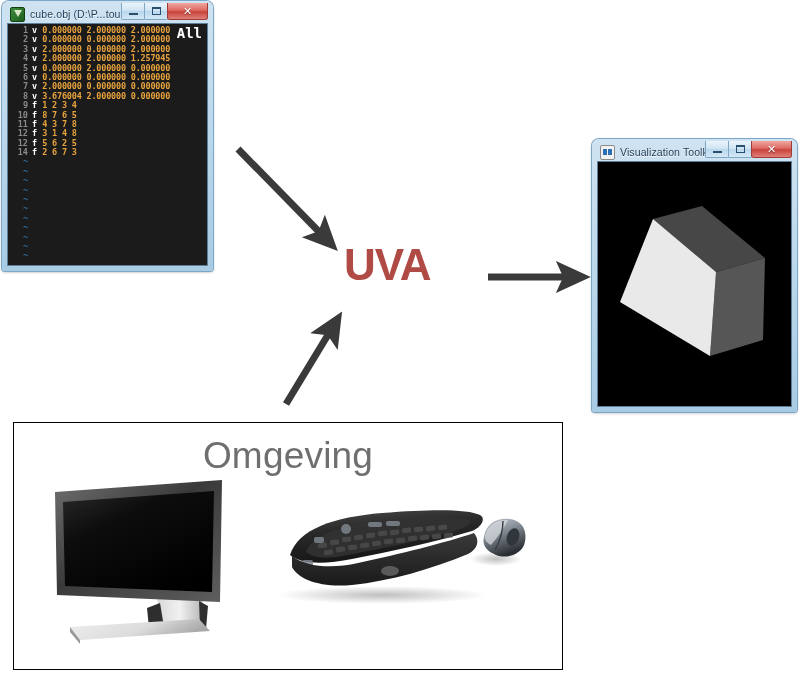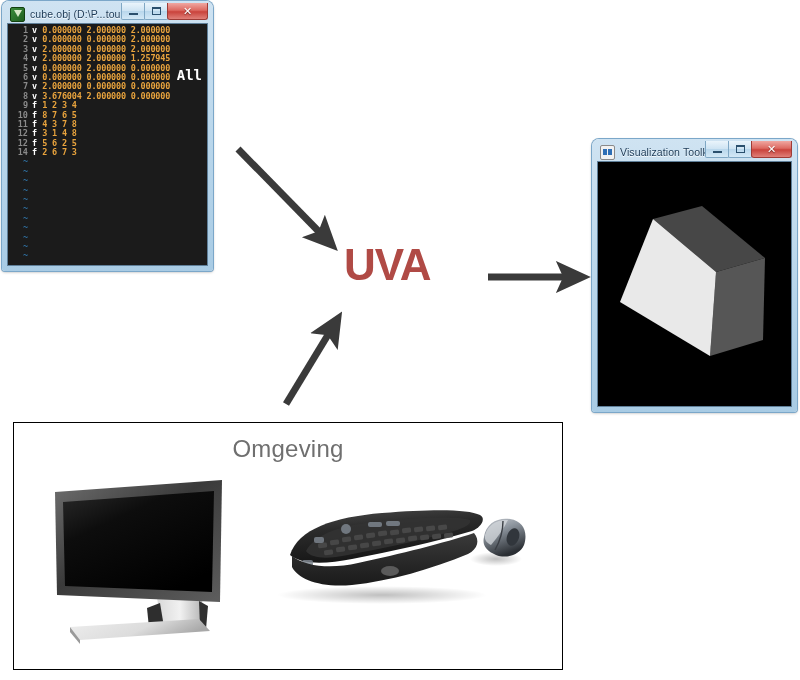--- a/index.html
+++ b/index.html
@@ -184,21 +184,21 @@
     height: 11px;
     background: #c2410c;
     color: #ffffff;
     font-family: "DejaVu Sans Mono", "Liberation Mono", monospace;
     font-size: 14px;
     font-weight: bold;
     position: relative;
     border-top: 1px solid #1b1b1b;
   }
   .vim-status .pos { position: absolute; left: 112px; top: 0; }
-  .vim-status .ruler { position: absolute; right: 5px; top: 0; margin-top: 42px; }
+  .vim-status .ruler { position: absolute; right: 5px; top: 0; }
 
   
   #vtk-window {
     left: 592px;
     top: 139px;
     width: 205px;
     height: 273px;
   }
   #vtk-client {
     height: 246px;
@@ -230,21 +230,21 @@
     left: 13px;
     top: 422px;
     width: 550px;
     height: 248px;
     box-sizing: border-box;
     border: 1.5px solid #000000;
     background: #ffffff;
   }
   #omgeving-title {
     text-align: center;
-    font-size: 24px;
+    font-size: 37px;
     color: #6f6f6f;
     margin-top: 12px;
     letter-spacing: .2px;
   }
   .device {
     position: absolute;
   }
   #monitor-image { left: 22px; top: 52px; }
   #keyboard-image { left: 258px; top: 70px; }
 </style>

